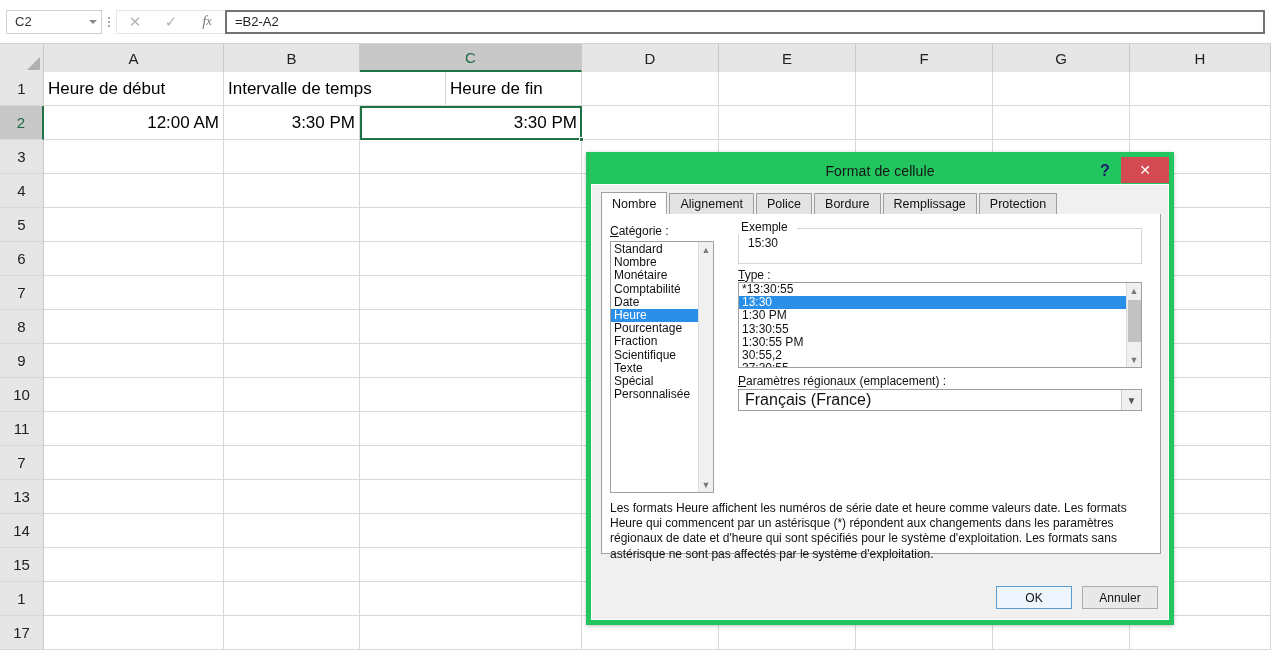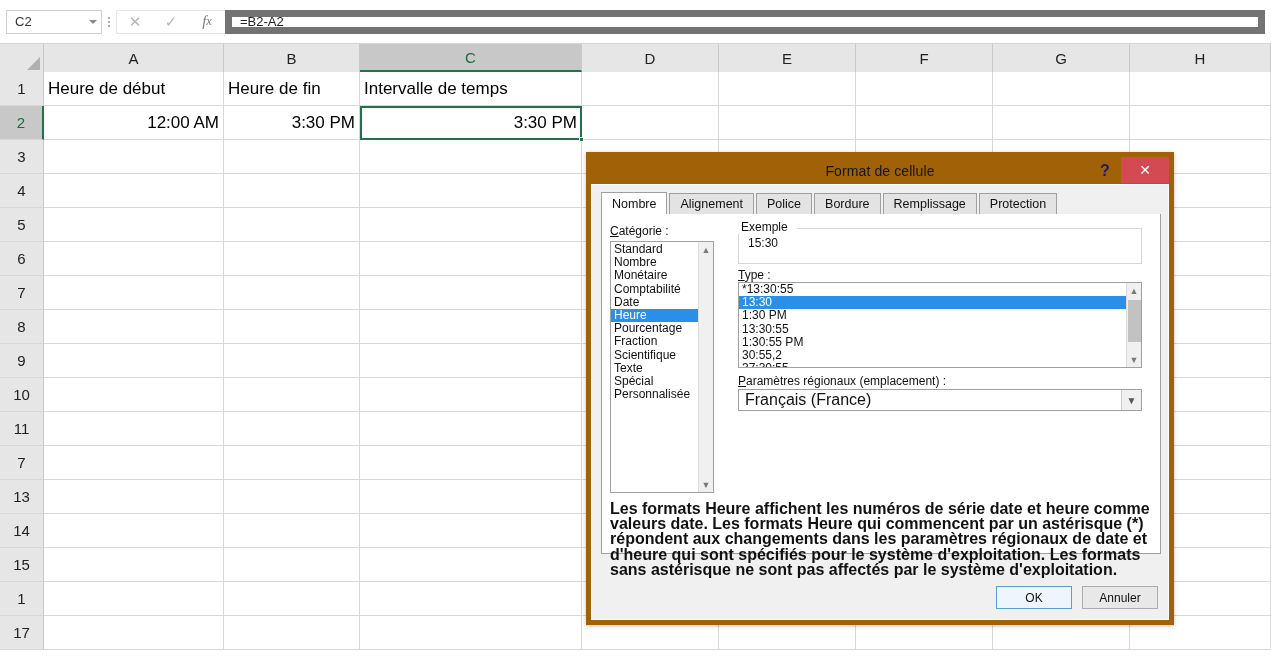--- a/index.html
+++ b/index.html
@@ -51,21 +51,21 @@
     background: #ffffff;
   }
   .fx-btn {
     width: 36px; height: 22px;
     display: flex; align-items: center; justify-content: center;
     color: #b5b5b5; font-size: 15px;
   }
   .fx-btn.fxi { font-style: italic; font-family: "Liberation Serif", serif; font-size: 15px; color: #7a7a7a; }
   #formula-input {
     flex: 1; height: 24px;
-    border: 7px solid #737373;
+    border: 2px solid #737373;
     background: #ffffff;
     display: flex; align-items: center;
     padding-left: 8px;
     font-size: 13px; color: #222;
     margin-right: 6px;
   }
 
   
   #grid-wrap {
     position: absolute; left: 0; top: 44px;
@@ -317,24 +317,23 @@
     background: #f0f0f0;
     border-left: 1px solid #cdcdcd;
     display: flex; align-items: center; justify-content: center;
     color: #555; font-size: 10px;
   }
 
   
   #description {
     position: absolute; left: 8px; top: 287px;
     width: 540px;
-    font-size: 16px; color: #111;
+    font-size: 12px; color: #111;
     line-height: 15.2px;
     text-align: left;
-    font-weight: bold;
   }
 
   
   #dialog-buttons {
     position: absolute; right: 10px; bottom: 10px;
     display: flex; gap: 10px; text-align: center;
   }
   .dlg-btn {
     width: 76px; height: 23px;
     font-size: 12px; color: #111;
@@ -382,22 +381,22 @@
       <div class="col-head" style="width: 137px;">D</div>
       <div class="col-head" style="width: 137px;">E</div>
       <div class="col-head" style="width: 137px;">F</div>
       <div class="col-head" style="width: 137px;">G</div>
       <div class="col-head" style="width: 141px;">H</div>
     </div>
   <div id="rows-area">
       <div class="grid-row">
         <div class="row-head">1</div>
         <div class="cell left" style="width: 180px;">Heure de début</div>
+        <div class="cell left" style="width: 222px;">Intervalle de temps</div>
         <div class="cell left" style="width: 136px;">Heure de fin</div>
-        <div class="cell left" style="width: 222px;">Intervalle de temps</div>
         <div class="cell left" style="width: 137px;"></div>
         <div class="cell left" style="width: 137px;"></div>
         <div class="cell left" style="width: 137px;"></div>
         <div class="cell left" style="width: 137px;"></div>
         <div class="cell left" style="width: 141px;"></div>
       </div>
       <div class="grid-row">
         <div class="row-head sel">2</div>
         <div class="cell right" style="width: 180px;">12:00 AM</div>
         <div class="cell right" style="width: 136px;">3:30 PM</div>
@@ -571,21 +570,21 @@
         <div class="cell left" style="width: 137px;"></div>
         <div class="cell left" style="width: 137px;"></div>
         <div class="cell left" style="width: 137px;"></div>
         <div class="cell left" style="width: 141px;"></div>
       </div>
     </div>
   <div id="active-cell-box" style="left: 360px; top: 62px; width: 222px; height: 34px; border-color: rgb(33, 115, 70);"></div>
   <div id="active-cell-handle" style="left: 579px; top: 93px; background: rgb(33, 115, 70);"></div>
 </div>
 
-<div id="dialog" style="background: #a16207;">
+<div id="dialog" style="background: #22c55e;">
   <div id="dialog-titlebar">
     <span id="dialog-title">Format de cellule</span>
     <span id="dialog-help">?</span>
     <span id="dialog-close" style="background: rgb(212, 74, 82);">✕</span>
   </div>
   <div id="dialog-body">
     <div id="tab-strip">
         <div class="tab active">Nombre</div>
         <div class="tab">Alignement</div>
         <div class="tab">Police</div>

